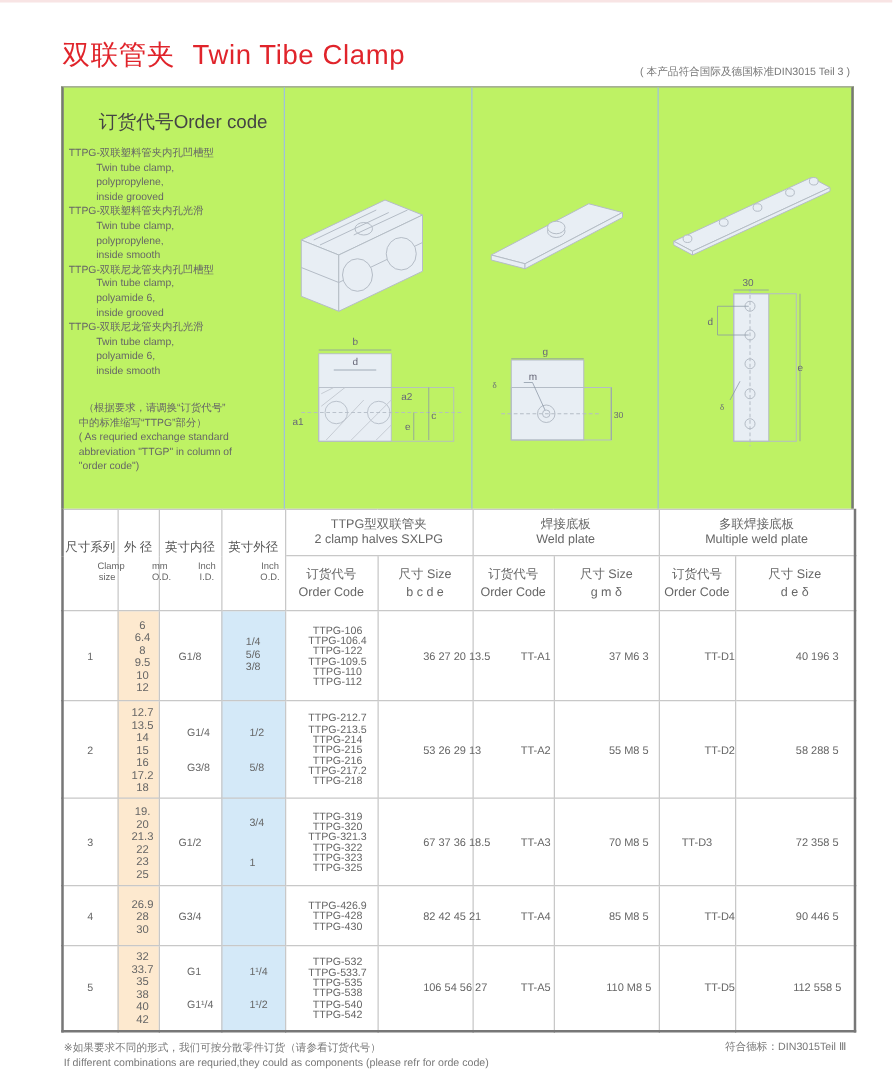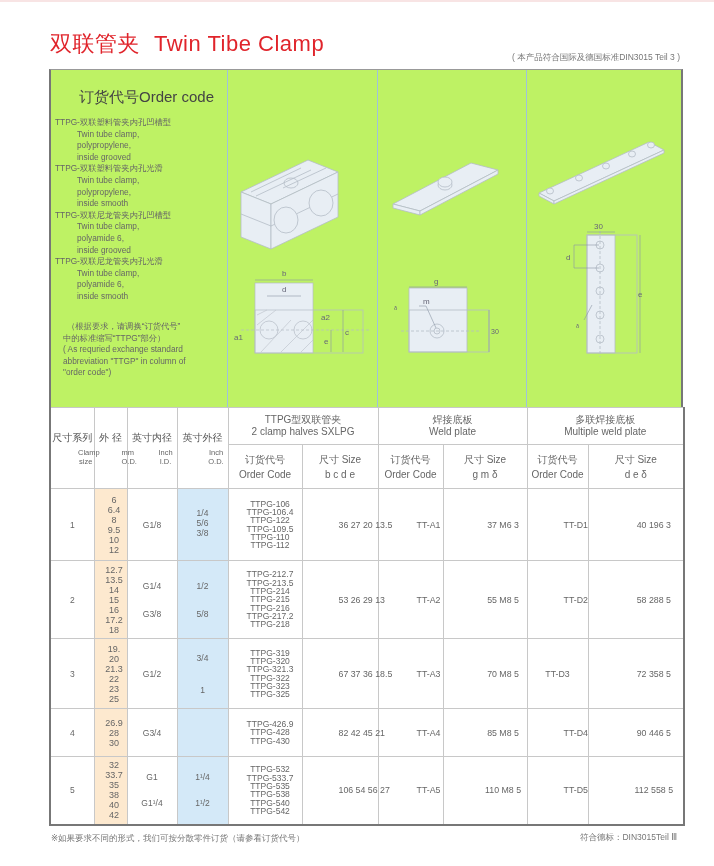--- a/index.html
+++ b/index.html
@@ -28,21 +28,21 @@
   th .cn { font-size: 10px; color: #555; display: block; }
   th .en { font-size: 7.5px; color: #666; display: block; margin-top: 3px; padding-left: 27px; }
   th.grp { font-size: 10px; line-height: 12px; height: 37px; color: #555; }
   th.sub { height: 44px; font-size: 10px; line-height: 15px; color: #555; }
   td { font-size: 8.5px; }
   td.mm { background: #fde9cf; text-align: left; padding-left: 7px; line-height: 10px; font-size: 9px; color: #888; }
   td.od { background: #d4e9f8; }
   td.codes { text-align: left; padding-left: 10px; font-size: 8.5px; line-height: 8.3px; color: #777; }
   td.val { color: #777; font-size: 8.8px; white-space: nowrap; padding-left: 36px; }
   .od-stack { display: flex; flex-direction: column; justify-content: space-between; align-items: center; height: 100%; }
-  .id-stack { display: flex; flex-direction: column; justify-content: space-around; align-items: center; height: 100%; }
+  .id-stack { display: flex; flex-direction: column; justify-content: space-around; align-items: flex-start; height: 100%; margin-left: 22px; }
   .footer { position: absolute; left: 51px; top: 832px; font-size: 8.5px; line-height: 12px; color: #777; }
   .footer-right { position: absolute; right: 37px; top: 832px; font-size: 8.5px; color: #777; }
 </style>
 </head>
 <body>
 
 <div class="topline"></div>
 
 <div class="title">
   <span>双联管夹</span><span class="en">Twin Tibe Clamp</span>
@@ -414,14 +414,15 @@
     <td class="val">TT-A5</td>
     <td class="val">110  M8  5</td>
     <td class="val">TT-D5</td>
     <td class="val">112  558  5</td>
   </tr>
 </tbody>
   </table>
 
 <div class="footer">
   <div>※如果要求不同的形式，我们可按分散零件订货（请参看订货代号）</div>
+  <div>If different combinations are requried,they could as components (please  refr for orde code)</div>
 </div>
 <div class="footer-right">符合德标：DIN3015Teil Ⅲ</div>
 
 </body></html>

